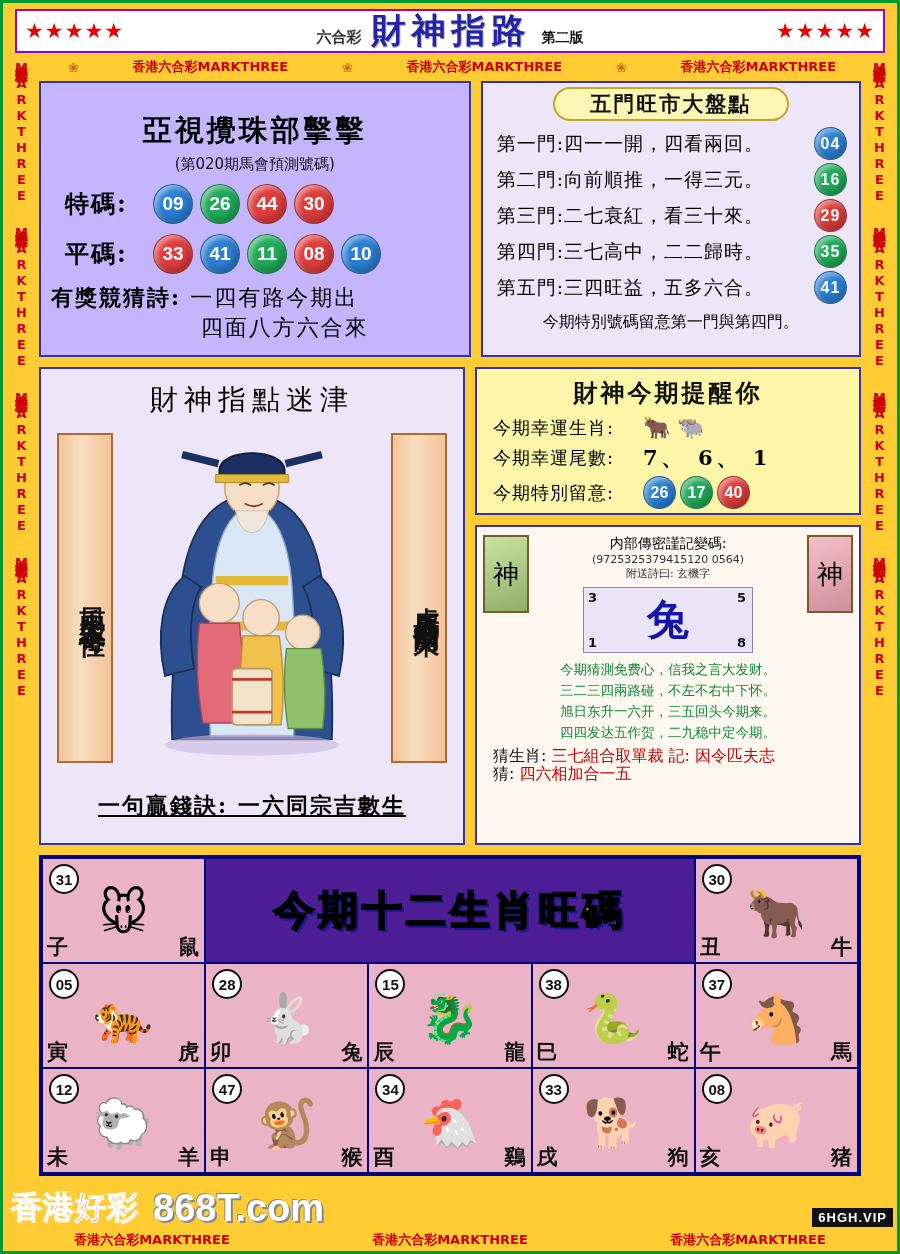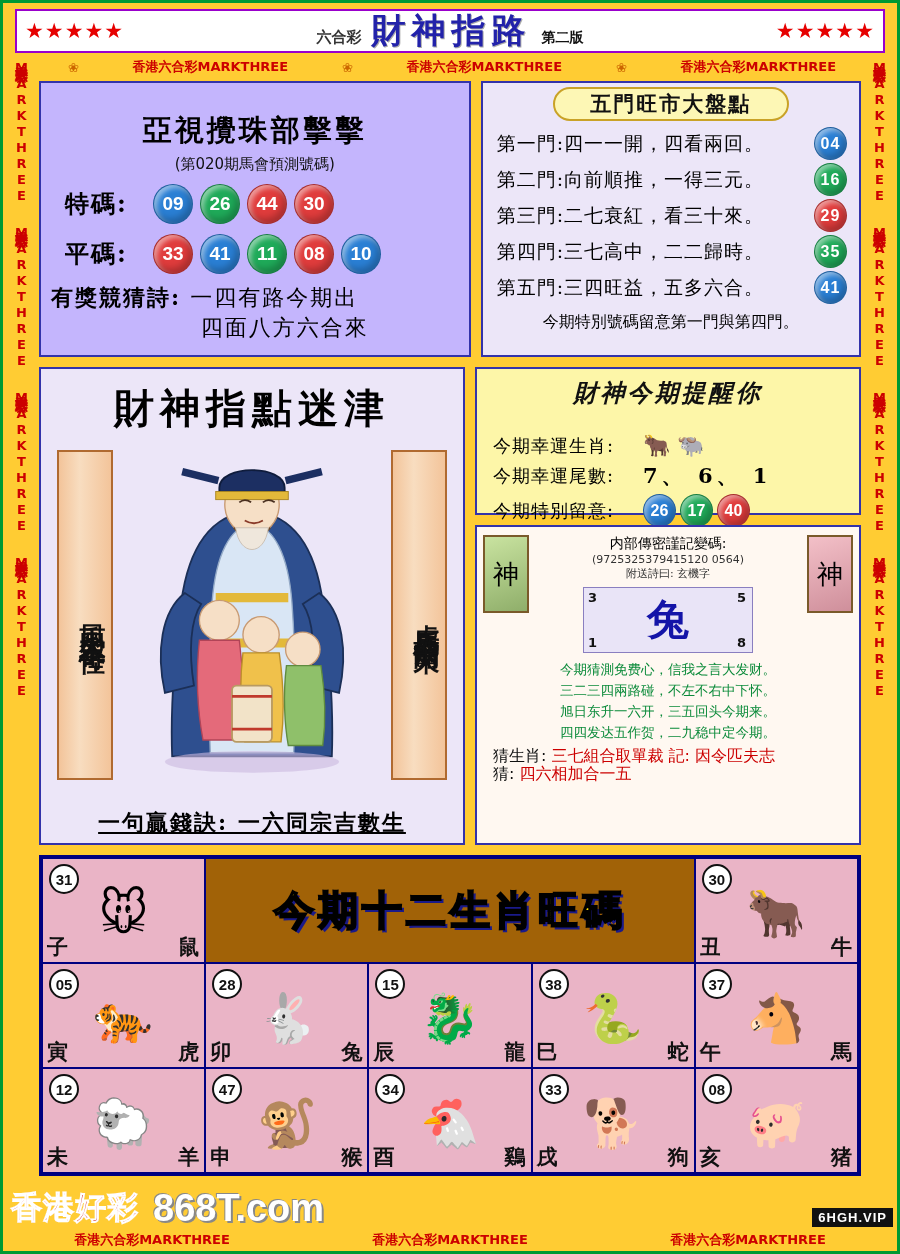--- a/index.html
+++ b/index.html
@@ -126,21 +126,21 @@
   #p-god {
     width:438px; height:478px;
     background:#ece6f8;
     border:2px solid #3333aa;
     margin-top:10px;
     padding:6px;
     position:relative;
   }
   #p-god h2 {
     margin:6px 0 4px; text-align:center;
-    font-size:40px; font-weight:bold; color:#000;
+    font-size:28px; font-weight:normal; color:#000;
     font-family:"DejaVu Serif", serif; letter-spacing:6px;
   }
   .god-stage { position:relative; height:366px; margin-top:2px; }
   .scroll {
     position:absolute; top:10px; width:56px; height:330px;
     background:linear-gradient(90deg,#f3c49a,#f8ddc0 40%,#f3c49a);
     border:2px solid #b06a30;
     writing-mode:vertical-rl; text-orientation:upright;
     font-size:26px; font-weight:bold; color:#111;
     font-family:"DejaVu Serif", serif;
@@ -156,22 +156,22 @@
     text-align:center; font-size:22px; font-weight:bold;
     font-family:"DejaVu Serif", serif; letter-spacing:2px; margin-top:2px;text-decoration:underline;
   }
 
   
   #p-remind {
     width:386px; height:148px; margin-top:10px;
     background:#fdf6a8; border:2px solid #3333aa; padding:4px 8px;
   }
   #p-remind h3 {
-    margin:4px 0 24px; text-align:center; font-size:24px; font-weight:bold;
-    color:#111; font-family:"DejaVu Serif", serif; letter-spacing:3px;font-style:italic;
+    margin:4px 0 6px; text-align:center; font-size:24px; font-weight:bold;
+    color:#111; font-family:"DejaVu Serif", serif; letter-spacing:3px;
   }
   .rm-row { display:flex; align-items:center; margin:4px 0 4px 8px; font-size:18px; font-family:"DejaVu Serif", serif; }
   .rm-lab { width:150px; letter-spacing:1px; }
   .rm-tail { font-size:21px; font-weight:bold; letter-spacing:4px; }
   .zodiac-mini { font-size:22px; margin-right:14px; }
 
   
   #p-secret {
     width:386px; height:320px; margin-top:10px;
     background:#fff8f1; border:2px solid #3333aa;
@@ -216,21 +216,21 @@
   }
   .zgrid { display:grid; grid-template-columns:repeat(5,1fr); }
   .zcell {
     position:relative; height:105px;
     border:1px solid #000080;
     background:#eab4c6;
     overflow:hidden;
   }
   .zcell.banner {
     grid-column:2 / span 3;
-    background:#a16207;
+    background:#4c1d95;
     display:flex; align-items:center; justify-content:center;text-align:center;
   }
   .zbanner-text {
     font-size:40px; font-weight:bold; color:#ffe400;
     font-family:"DejaVu Serif", serif; letter-spacing:4px;
     -webkit-text-stroke:2px #000;
     text-shadow:3px 3px 0 #1a1a8a;
   }
   .znum {
     position:absolute; left:6px; top:5px;

